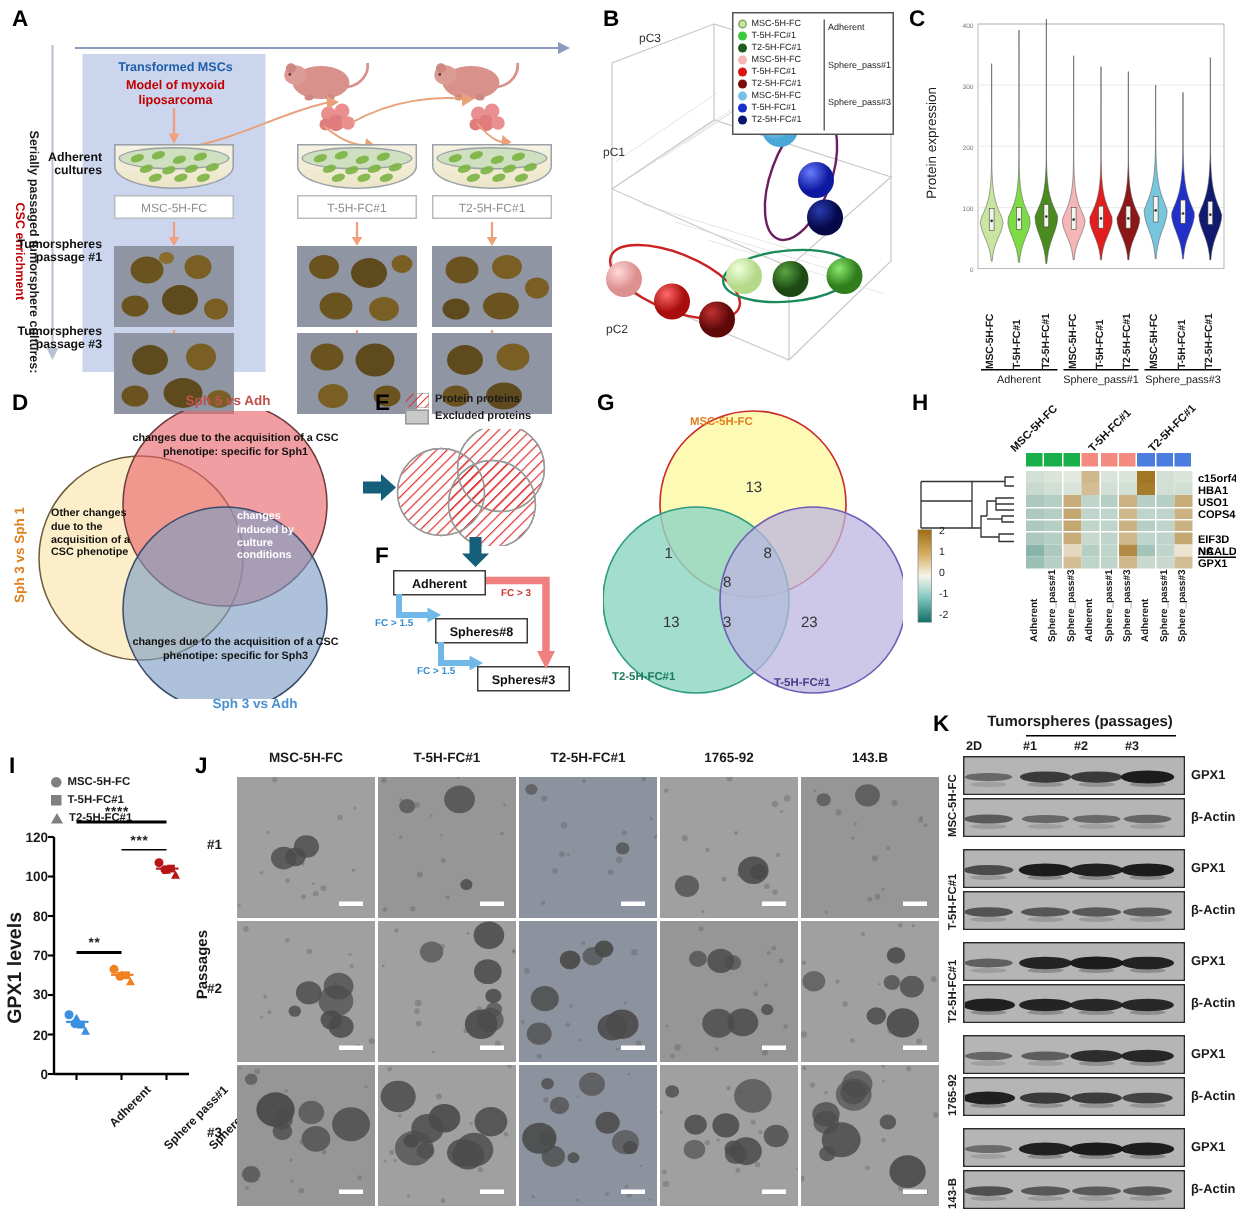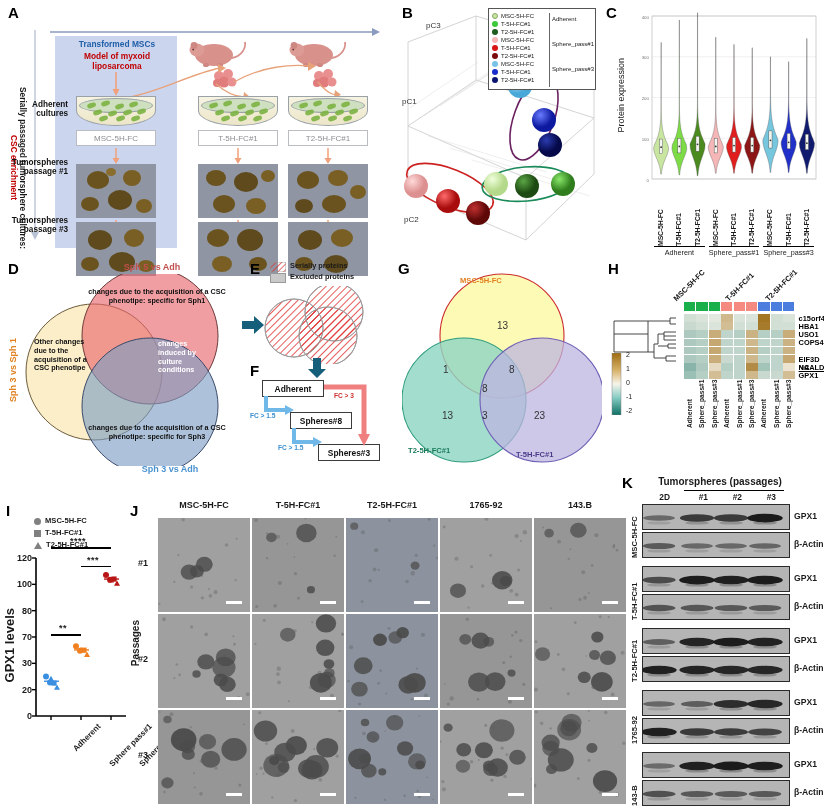--- a/index.html
+++ b/index.html
@@ -139,21 +139,21 @@
   
   #panelJ { position:absolute; left:128px; top:480px; width:476px; height:330px; }
   .jcol-head { position:absolute; font-size:9px; font-weight:bold; text-align:center; }
   .jrow-head { position:absolute; font-size:9px; font-weight:bold; }
   .jcell { position:absolute; overflow:hidden; background:#9a9a9a; }
   .sbar { position:absolute; background:#fff; height:3px; }
 
   
   #panelK { position:absolute; left:600px; top:470px; width:224px; height:340px; }
   .kband { position:absolute; border:1.3px solid #2a2a2a; overflow:hidden; }
-  .klane { position:absolute; font-size:8.4px; font-weight:bold; text-align:right; }
+  .klane { position:absolute; font-size:8.4px; font-weight:bold; text-align:left; }
   .krow-lab {
     position:absolute; font-size:7.6px; font-weight:bold;
     writing-mode:vertical-rl; transform:rotate(180deg); white-space:nowrap;
   }
   .kprot { position:absolute; font-size:8.6px; font-weight:bold; }
 </style>
 </head>
 <body>
 
 <div id="panelA">
@@ -655,21 +655,21 @@
   <div class="panel-letter" style="left:0px; top:2px;">E</div>
 
   <svg style="position:absolute; left:20px; top:4px; width:16px; height:10px;" viewBox="0 0 16 10">
     <defs>
         <pattern id="hatchLeg" width="4" height="4" patternTransform="rotate(45)" patternUnits="userSpaceOnUse">
       <line x1="0" y1="0" x2="0" y2="4" stroke="#e03030" stroke-width="1.4"></line>
         </pattern>
       </defs>
     <rect width="16" height="10" fill="url(#hatchLeg)" stroke="#999" stroke-width=".8"></rect>
   </svg>
-  <div class="abs" style="left:40px; top:3px; font-size:7.4px; font-weight:bold;">Serially proteins</div>
+  <div class="abs" style="left:40px; top:3px; font-size:7.4px; font-weight:bold;">Protein proteins</div>
   <div class="abs" style="left:20px; top:15px; width:16px; height:10px; background:#c9c9c9; border:.8px solid #999;"></div>
   <div class="abs" style="left:40px; top:14px; font-size:7.4px; font-weight:bold;">Excluded proteins</div>
 
   <svg style="position:absolute; left:12px; top:28px; width:120px; height:78px;" viewBox="0 0 120 78">
     <defs>
         <pattern id="hatch2" width="5" height="5" patternTransform="rotate(45)" patternUnits="userSpaceOnUse">
       <line x1="0" y1="0" x2="0" y2="5" stroke="#e03030" stroke-width="1.6"></line>
         </pattern>
       <clipPath id="clipGray">
           <circle cx="72" cy="26" r="29"></circle>

